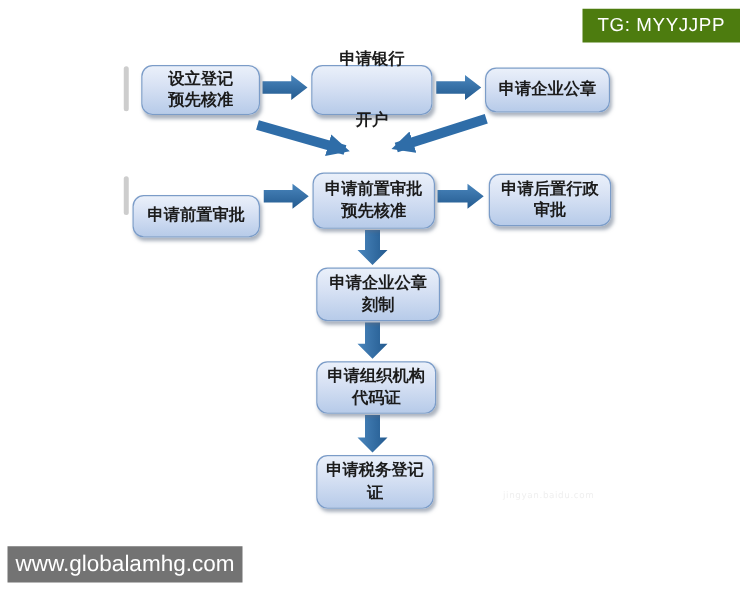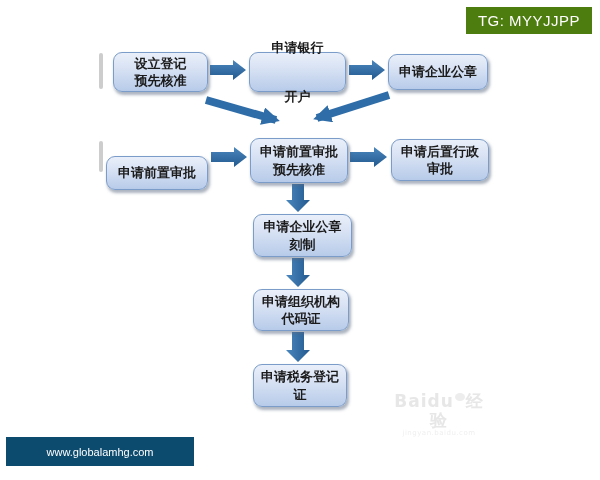--- a/index.html
+++ b/index.html
@@ -6,23 +6,23 @@
   .screen{
     position:relative;width:600px;height:480px;background:#ffffff;overflow:hidden;
     font-family:"DejaVu Sans","Liberation Sans",sans-serif;
   }
   .badge{
     position:absolute;top:7px;right:8px;width:126px;height:27px;background:#4d7c0f;
     color:#ffffff;display:flex;align-items:center;justify-content:center;
     font-size:15px;letter-spacing:.5px;font-family:"Liberation Sans",sans-serif;
   }
   .footer-bar{
-    position:absolute;left:6px;bottom:14px;width:188px;height:29px;background:#0c4a6e;
+    position:absolute;left:6px;bottom:14px;width:188px;height:29px;background:#737373;
     color:#ffffff;display:flex;align-items:center;justify-content:center;
-    font-size:11px;font-family:"Liberation Sans",sans-serif;
+    font-size:18px;font-family:"Liberation Sans",sans-serif;
   }
   .node{
     position:absolute;display:flex;flex-direction:column;align-items:center;justify-content:center;
     background:linear-gradient(180deg,#eaf0fa 0%,#d8e2f4 40%,#b7cbe9 100%);
     border:1px solid #7b9cc8;border-radius:9px;
     box-shadow:1.5px 2.5px 3px rgba(90,105,130,.5);
     font-size:13px;font-weight:700;color:#1b1b1b;line-height:1.32;text-align:center;
   }
   .node span{display:block;}
   .arrow-layer{position:absolute;left:0;top:0;width:600px;height:480px;}
@@ -102,21 +102,20 @@
   <div class="node" style="left:253px;top:364px;width:92px;height:41px;">
     <span>申请税务登记</span>
     <span>证</span>
   </div>
   <div class="node" style="left:253px;top:289px;width:94px;height:40px;">
     <span>申请组织机构</span>
     <span>代码证</span>
   </div>
 
   <div class="watermark">
-    <div class="wm-line1"><span>Baidu</span><span class="wm-paw"></span><span>经验</span></div>
     <div class="wm-line2">jingyan.baidu.com</div>
   </div>
 
   <div class="badge">
     <span>TG: MYYJJPP</span>
   </div>
 
   <div class="footer-bar">
     <span>www.globalamhg.com</span>
   </div>

